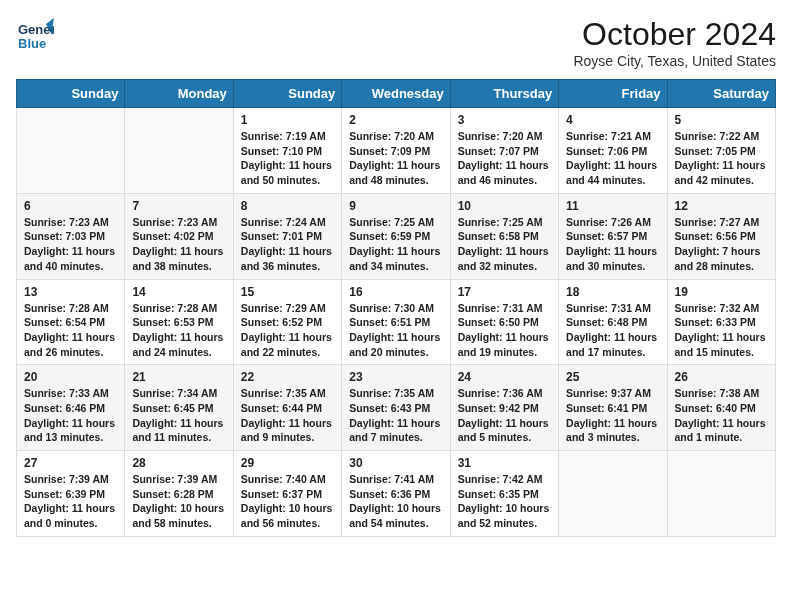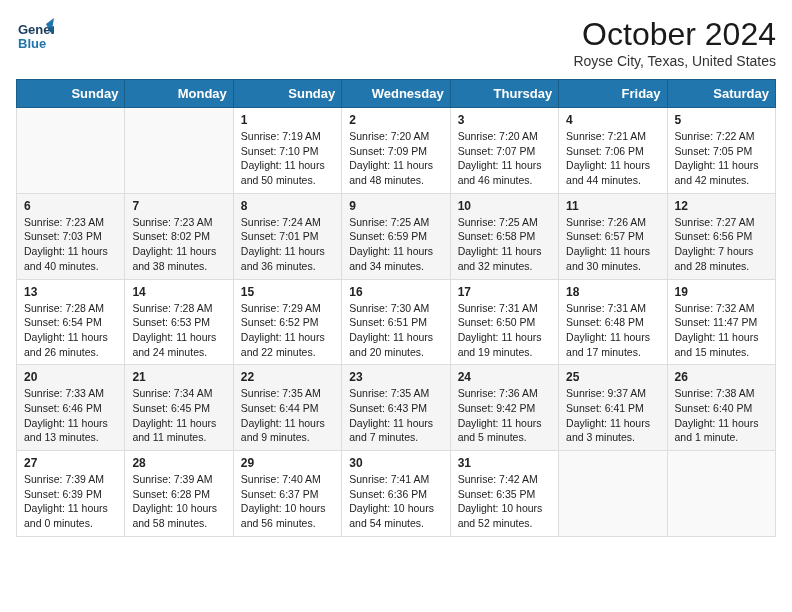--- a/index.html
+++ b/index.html
@@ -67,20 +67,21 @@
     .day-num {
       font-weight: bold;
       font-size: 12px;
       display: block;
       margin-bottom: 2px;
     }
     .day-info {
       font-size: 10.5px;
       line-height: 1.4;
       color: #222;
+      font-weight: bold;
     }
     .empty-cell {
       background: #f9f9f9 !important;
     }
     .logo-wrapper {
       display: flex;
       align-items: center;
       gap: 4px;
     }
   </style>
@@ -141,21 +142,21 @@
           <div class="day-info"><span>Sunrise: 7:22 AM</span><br><span>Sunset: 7:05 PM</span><br><span>Daylight: 11 hours and 42 minutes.</span></div>
         </td>
       </tr>
       <tr>
         <td>
           <span class="day-num">6</span>
           <div class="day-info"><span>Sunrise: 7:23 AM</span><br><span>Sunset: 7:03 PM</span><br><span>Daylight: 11 hours and 40 minutes.</span></div>
         </td>
         <td>
           <span class="day-num">7</span>
-          <div class="day-info"><span>Sunrise: 7:23 AM</span><br><span>Sunset: 8:02 PM</span><br><span>Daylight: 11 hours and 38 minutes.</span></div>
+          <div class="day-info"><span>Sunrise: 7:23 AM</span><br><span>Sunset: 4:02 PM</span><br><span>Daylight: 11 hours and 38 minutes.</span></div>
         </td>
         <td>
           <span class="day-num">8</span>
           <div class="day-info"><span>Sunrise: 7:24 AM</span><br><span>Sunset: 7:01 PM</span><br><span>Daylight: 11 hours and 36 minutes.</span></div>
         </td>
         <td>
           <span class="day-num">9</span>
           <div class="day-info"><span>Sunrise: 7:25 AM</span><br><span>Sunset: 6:59 PM</span><br><span>Daylight: 11 hours and 34 minutes.</span></div>
         </td>
         <td>
@@ -191,21 +192,21 @@
         <td>
           <span class="day-num">17</span>
           <div class="day-info"><span>Sunrise: 7:31 AM</span><br><span>Sunset: 6:50 PM</span><br><span>Daylight: 11 hours and 19 minutes.</span></div>
         </td>
         <td>
           <span class="day-num">18</span>
           <div class="day-info"><span>Sunrise: 7:31 AM</span><br><span>Sunset: 6:48 PM</span><br><span>Daylight: 11 hours and 17 minutes.</span></div>
         </td>
         <td>
           <span class="day-num">19</span>
-          <div class="day-info"><span>Sunrise: 7:32 AM</span><br><span>Sunset: 11:47 PM</span><br><span>Daylight: 11 hours and 15 minutes.</span></div>
+          <div class="day-info"><span>Sunrise: 7:32 AM</span><br><span>Sunset: 6:33 PM</span><br><span>Daylight: 11 hours and 15 minutes.</span></div>
         </td>
       </tr>
       <tr>
         <td>
           <span class="day-num">20</span>
           <div class="day-info"><span>Sunrise: 7:33 AM</span><br><span>Sunset: 6:46 PM</span><br><span>Daylight: 11 hours and 13 minutes.</span></div>
         </td>
         <td>
           <span class="day-num">21</span>
           <div class="day-info"><span>Sunrise: 7:34 AM</span><br><span>Sunset: 6:45 PM</span><br><span>Daylight: 11 hours and 11 minutes.</span></div>

